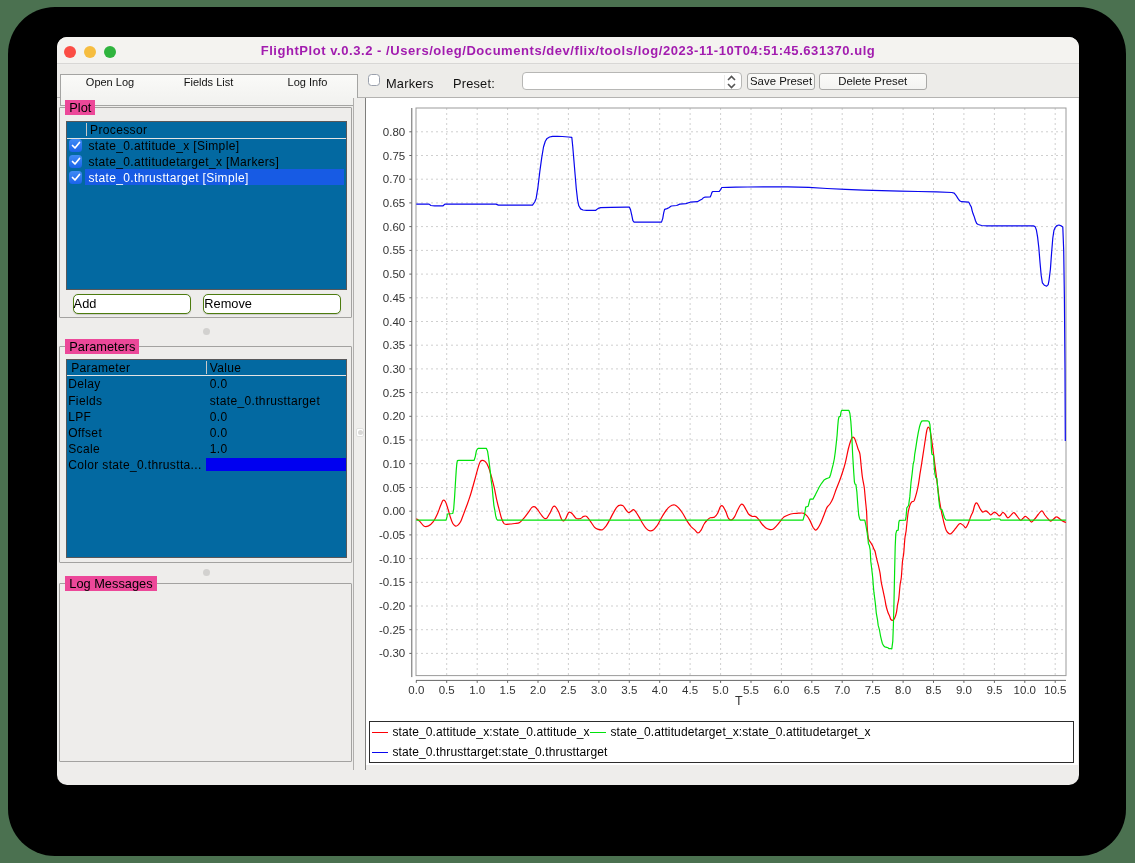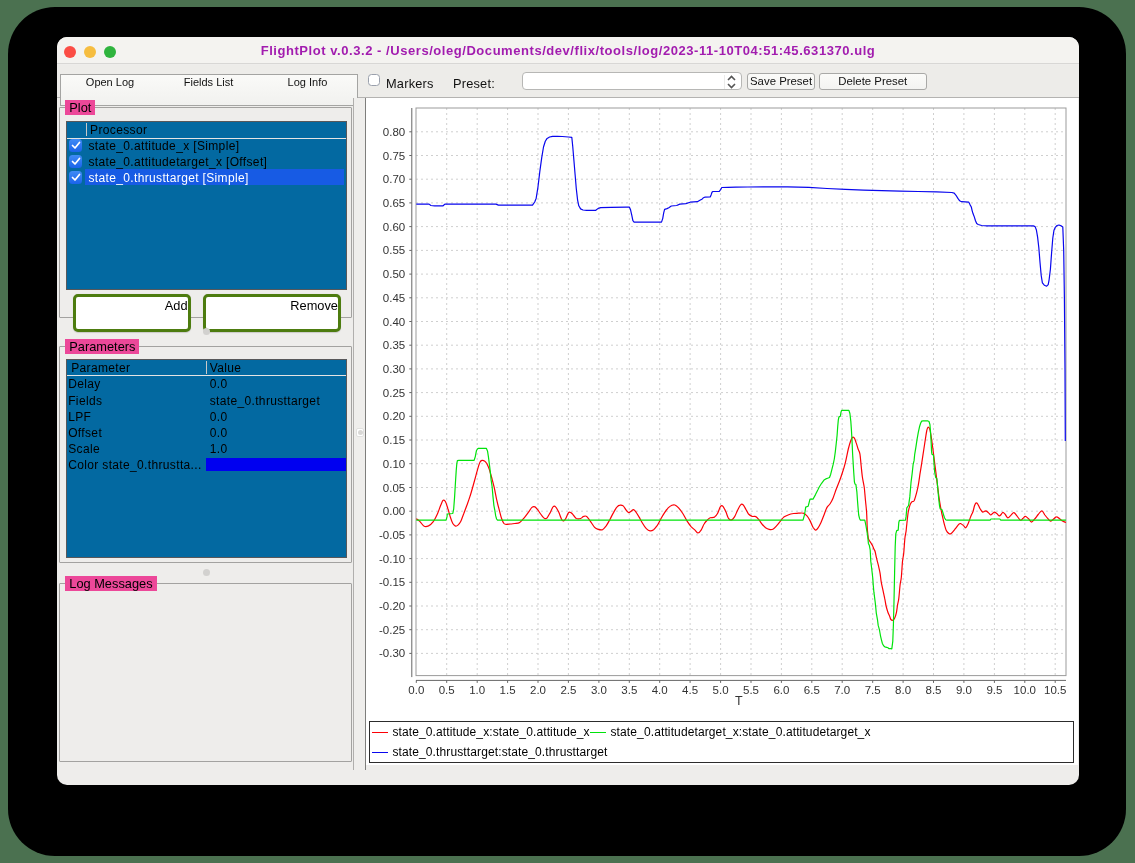--- a/index.html
+++ b/index.html
@@ -15,21 +15,21 @@
 .combo{position:absolute;left:465px;top:35px;width:220px;height:18px;background:#fff;border:1px solid #b7b7b5;border-radius:4px}
 .group{position:absolute;border:1px solid #a3a2a0;border-radius:1px}
 .gtitle{position:absolute;top:-8px;left:5px;background:#ec4899;padding:0 4px;font-size:12.8px;color:#000}
 .whitebox{position:absolute;background:#0369a1;border:1px solid #58585a}
 .hdrline{position:absolute;left:0;right:0;height:1px;background:#e4e4e4}
 .colsep{position:absolute;top:1px;width:1px;height:13px;background:#c9c9c9}
 .tcell{position:absolute;font-size:12px;color:#000;white-space:nowrap;letter-spacing:0.35px}
 .chk{position:absolute;left:2.6px;width:13px;height:13px;border-radius:3.5px;background:linear-gradient(#3f8bf5,#1a63ea)}
 .chk svg{position:absolute;left:1.5px;top:2px}
 .rowsel{position:absolute;left:18.3px;right:1.3px;height:16.1px;background:#175be4}
-.mbtn{position:absolute;top:256.9px;width:118px;height:38px;background:#fff;border:3px solid #4d7c0f;border-radius:5px;font-size:12.8px;text-align:right;line-height:18px;color:#000;box-shadow:0 0.5px 1px rgba(0,0,0,.15)}
+.mbtn{position:absolute;top:256.9px;width:118px;height:20px;background:#fff;border:1px solid #4d7c0f;border-radius:5px;font-size:12.8px;text-align:left;line-height:18px;color:#000;box-shadow:0 0.5px 1px rgba(0,0,0,.15)}
 .dot{position:absolute;width:7px;height:7px;border-radius:50%;background:#d2d1cf}
 .plotpanel{position:absolute;left:366px;top:98px;width:711.5px;height:667px;background:#fff}
 .legend{position:absolute;left:368.8px;top:721.4px;width:705px;height:41.3px;border:1px solid #2c2c2c;background:#fff;font-size:12px;letter-spacing:0.12px;color:#000}
 .litem{position:absolute;white-space:nowrap}
 .lline{display:inline-block;width:16px;height:1px;vertical-align:3px;margin-right:4px}
 </style></head>
 <body>
 <div class="shadow"></div>
 <div class="win">
   <div class="titlebar">
@@ -72,21 +72,21 @@
         <svg width="10" height="9" viewBox="0 0 10 9">
           <path d="M1.5 4.5 L4 7 L8.5 1.5" fill="none" stroke="#fff" stroke-width="1.7" stroke-linecap="round" stroke-linejoin="round"></path>
         </svg>
       </div>
     <div class="chk" style="top:49.2px">
         <svg width="10" height="9" viewBox="0 0 10 9">
           <path d="M1.5 4.5 L4 7 L8.5 1.5" fill="none" stroke="#fff" stroke-width="1.7" stroke-linecap="round" stroke-linejoin="round"></path>
         </svg>
       </div>
     <div class="tcell" style="left:21.8px;top:17px">state_0.attitude_x [Simple]</div>
-    <div class="tcell" style="left:21.8px;top:33.1px">state_0.attitudetarget_x [Offset]</div>
+    <div class="tcell" style="left:21.8px;top:33.1px">state_0.attitudetarget_x [Markers]</div>
     <div class="tcell" style="left:21.8px;top:49.2px;color:#fff">state_0.thrusttarget [Simple]</div>
   </div>
   <div class="mbtn" style="left:15.6px">Add</div>
   <div class="mbtn" style="left:146.3px;width:137.7px">Remove</div>
   <div class="dot" style="left:145.5px;top:290.5px"></div>
 
   <div class="group" style="left:2.3px;top:308.9px;width:293.2px;height:217.3px">
     <div class="gtitle">Parameters</div>
   </div>
   <div class="whitebox" style="left:8.7px;top:321.5px;width:281px;height:199px">

